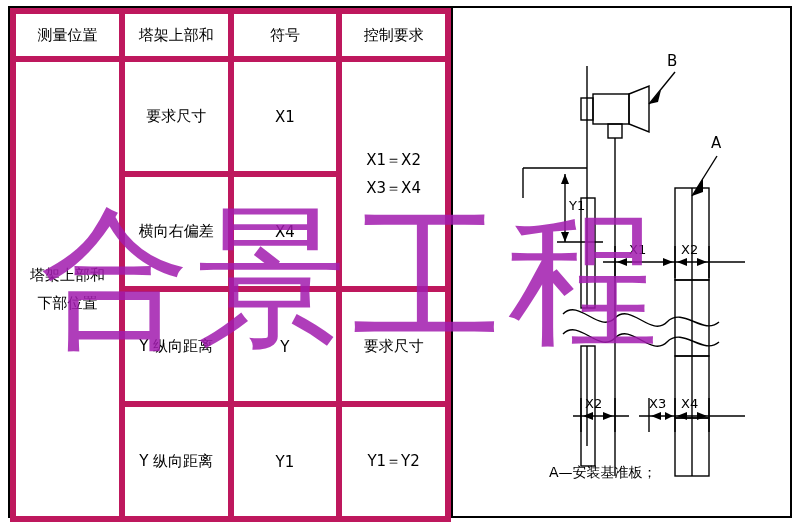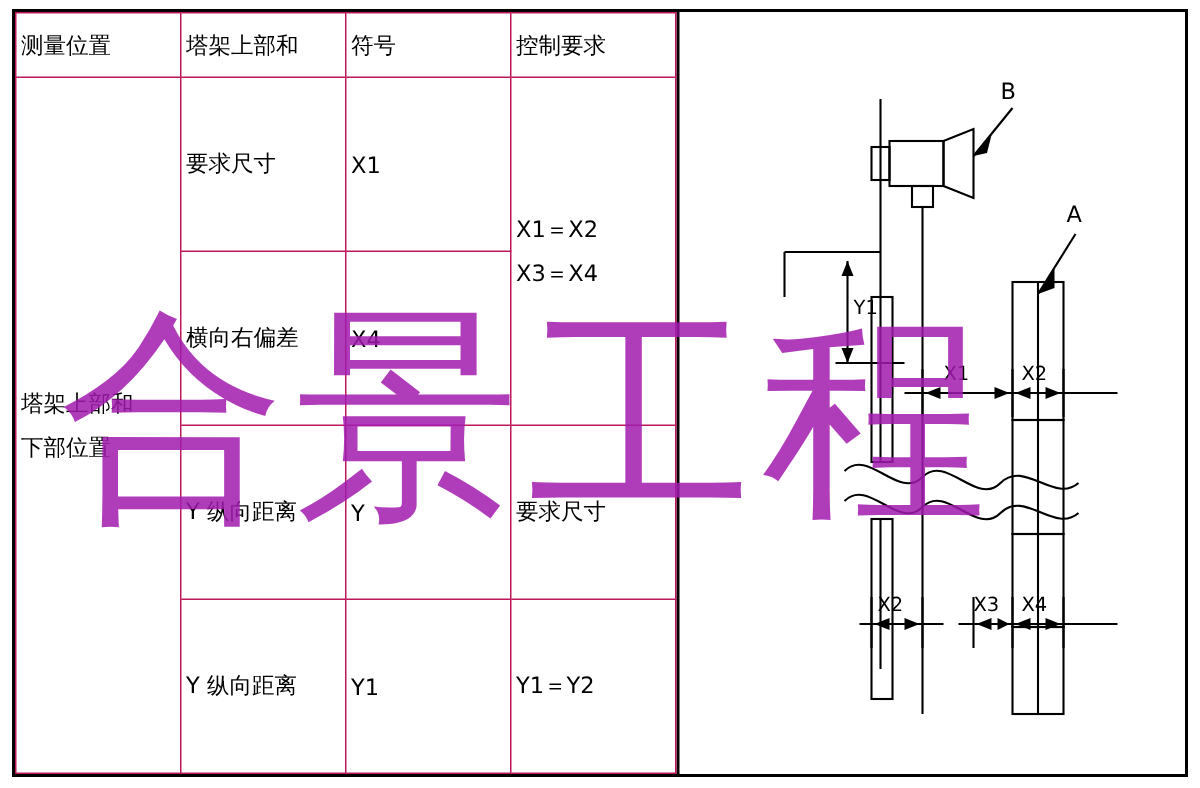--- a/index.html
+++ b/index.html
@@ -58,22 +58,22 @@
     box-sizing: border-box;
     border-right: 2px solid #000;
   }
   table.ctrl {
     width: 100%;
     height: 100%;
     border-collapse: collapse;
     table-layout: fixed;
   }
   table.ctrl td, table.ctrl th {
-    border: 1px solid #be185d;
-    text-align: left;
+    border: 6px solid #be185d;
+    text-align: center;
     vertical-align: middle;
     font-size: 15px;
     font-family: "DejaVu Sans", sans-serif;
     padding: 2px 3px;
   }
   table.ctrl th {
     font-weight: normal;
     height: 38px;
   }
   td.vcol { width: 118px; }
@@ -245,16 +245,17 @@
       <span class="lbl" style="left:214px; top:6px; font-size:15px;">B</span>
       <span class="lbl" style="left:258px; top:88px; font-size:15px;">A</span>
       <span class="lbl" style="left:116px; top:152px;">Y1</span>
       <span class="lbl" style="left:176px; top:196px;">X1</span>
       <span class="lbl" style="left:228px; top:196px;">X2</span>
       <span class="lbl" style="left:132px; top:350px;">X2</span>
       <span class="lbl" style="left:196px; top:350px;">X3</span>
       <span class="lbl" style="left:228px; top:350px;">X4</span>
 
       
+      <span class="legend" style="left:96px; top:418px;">A—安装基准板；</span>
     </div>
   </div>
 
 </div>
 
 </body></html>

